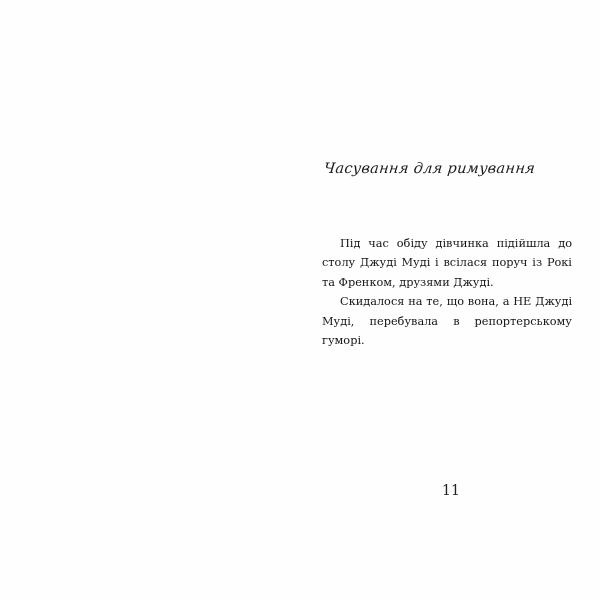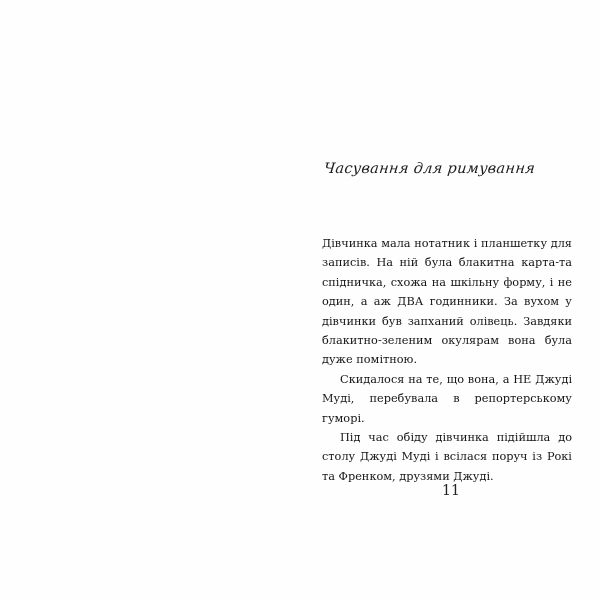--- a/index.html
+++ b/index.html
@@ -74,23 +74,22 @@
 <body>
 
 <div class="page">
   <div class="page-sheet">
 
     <div class="text-column">
 
       <div class="chapter-title">Часування для римування</div>
 
       <div class="body-text">
-        <p>Дівчинка мала нотатник і планшетку для записів. На ній була блакитна карта-та спідничка, схожа на шкільну форму, і не один, а аж ДВА годинники. За вухом у дівчинки був запханий олівець. Завдяки блакитно-зеленим окулярам вона була дуже помітною.</p>
+        <p class="indent">Під час обіду дівчинка підійшла до столу Джуді Муді і всілася поруч із Рокі та Френком, друзями Джуді.</p>
         <p class="indent">Скидалося на те, що вона, а НЕ Джуді Муді, перебувала в репортерському гуморі.</p>
-        <p class="indent">Під час обіду дівчинка підійшла до столу Джуді Муді і всілася поруч із Рокі та Френком, друзями Джуді.</p>
       </div>
 
     </div>
 
     <div class="page-number">11</div>
 
   </div>
 </div>
 
 </body></html>

